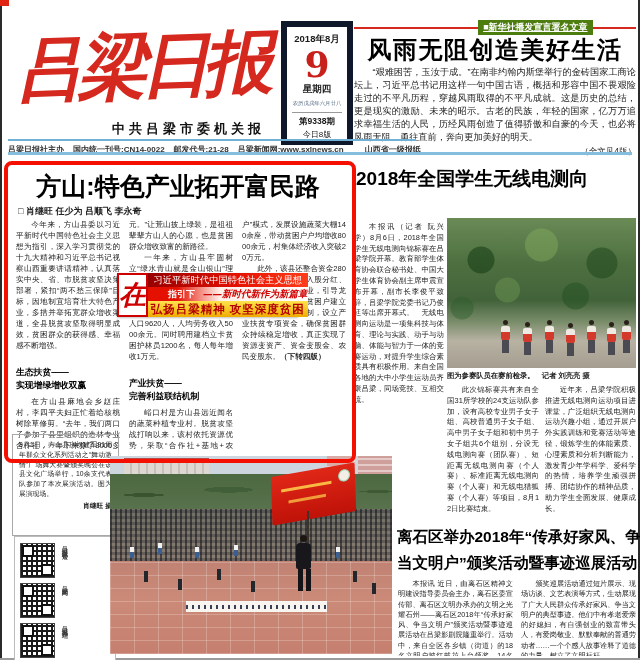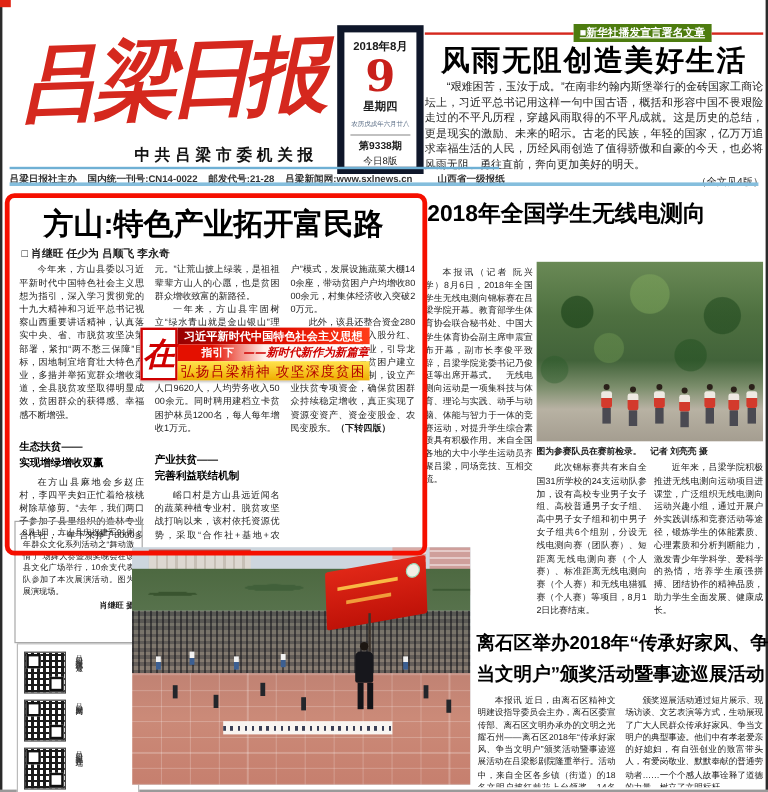--- a/index.html
+++ b/index.html
@@ -61,29 +61,29 @@
   .turn-note{font-weight:bold;}
 
   
   .banner{left:117px;top:273px;width:181px;height:44px;display:flex;z-index:20;
      box-shadow:0 1px 2px rgba(0,0,0,.25);background:#fff;}
   .banner-char{width:33px;border:2px solid #cf0000;background:#fff;color:#cf0000;
      font-family:"DejaVu Serif",serif;font-style:italic;font-weight:bold;font-size:27px;
      display:flex;align-items:center;justify-content:center;}
   .banner-right{flex:1;display:flex;flex-direction:column;}
   .banner-l1{height:14px;background:linear-gradient(90deg,#970000,#e41000 55%,#ff3d1a);
-     color:#fff;font-size:9.3px;font-weight:bold;display:flex;align-items:center;justify-content:center;
+     color:#fff;font-size:9.3px;font-weight:normal;display:flex;align-items:center;justify-content:center;
      white-space:nowrap;}
   .banner-l2{height:14px;background:linear-gradient(90deg,#e41000 0 18%,#fff0ea 45%,#fff);
      display:flex;align-items:center;font-size:9px;white-space:nowrap;}
   .banner-l2 .l2l{color:#fff;font-weight:bold;padding-left:20px;}
   .banner-l2 .l2r{color:#cf0000;font-weight:bold;font-style:italic;
      font-family:"DejaVu Serif",serif;margin-left:8px;font-size:9.5px;}
   .banner-gold{height:16px;background:linear-gradient(180deg,#ffe34d,#efac00);
-     color:#b30000;font-weight:400;font-size:11.5px;display:flex;align-items:center;
+     color:#b30000;font-weight:700;font-size:11.5px;display:flex;align-items:center;
      justify-content:center;letter-spacing:1px;white-space:nowrap;}
 
   
   .radio-headline{left:356px;top:166px;width:280px;font-size:19px;font-weight:900;
      line-height:25px;color:#000;white-space:nowrap;}
   .small-col{font-size:7.4px;line-height:10.8px;text-align:justify;word-break:break-all;color:#1c1c1c;overflow:hidden;}
   .small-col p{margin:0;text-indent:2em;}
   .radio-col1{left:354px;top:222px;width:90px;height:268px;}
   .radio-col2{left:447px;top:385px;width:92px;height:134px;}
   .radio-col3{left:545px;top:385px;width:91px;height:134px;}

